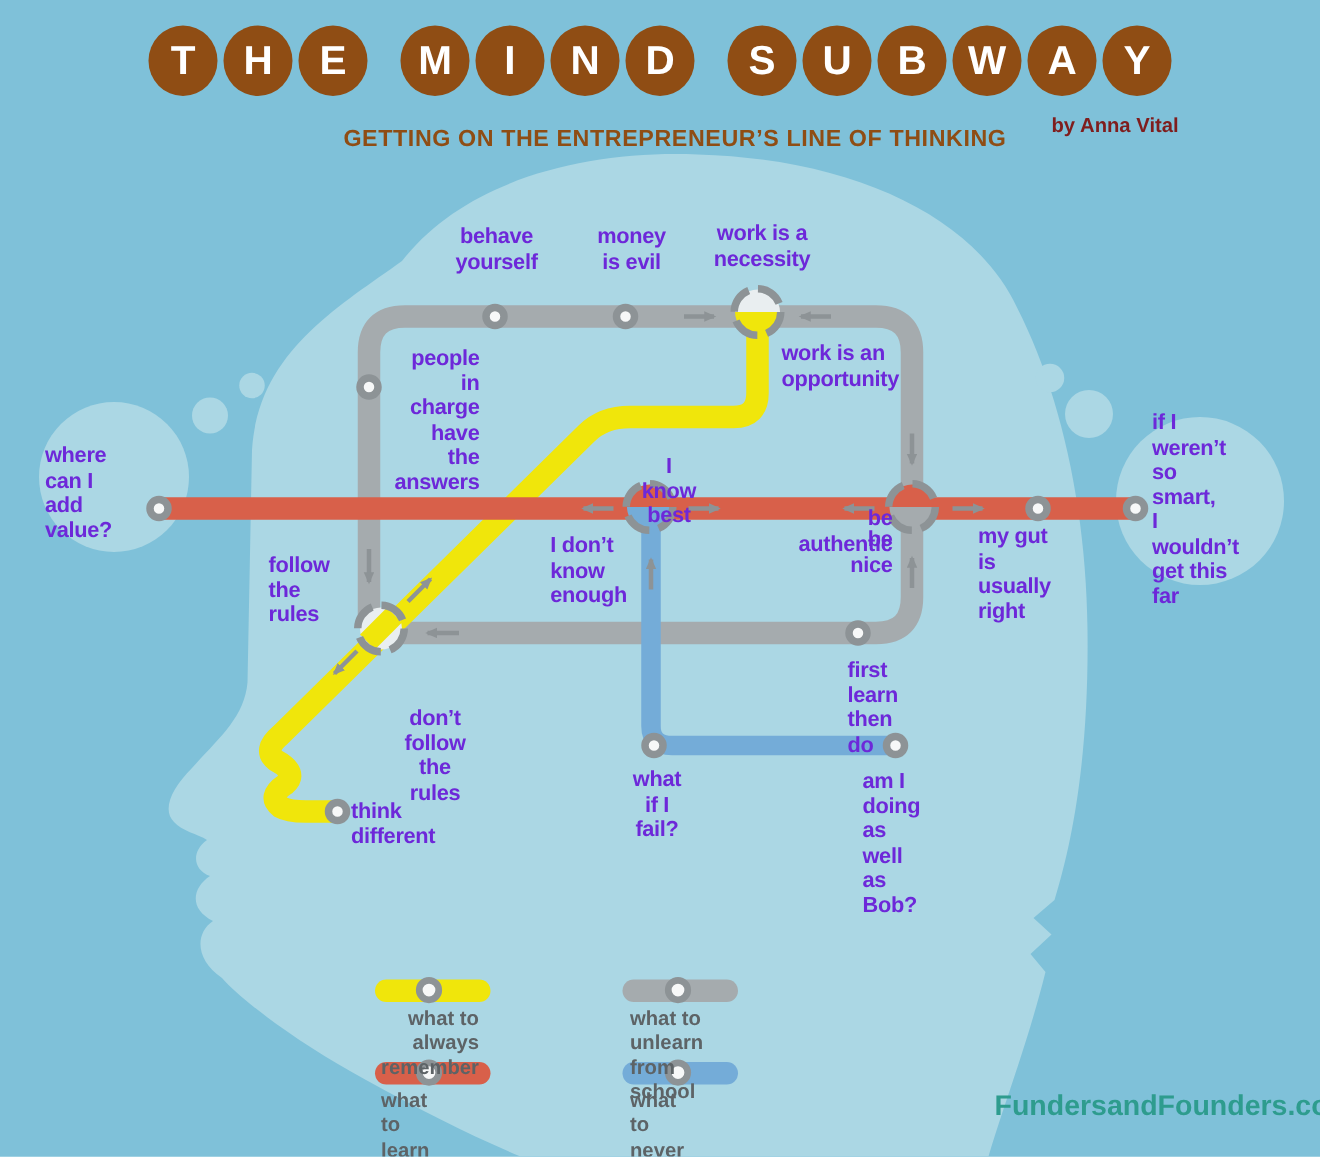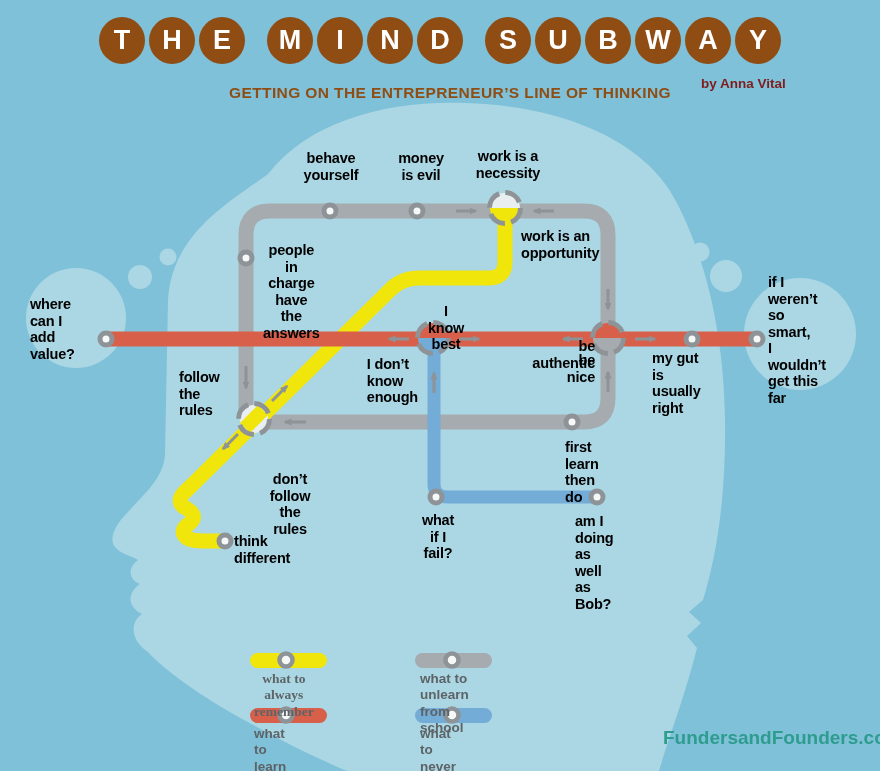--- a/index.html
+++ b/index.html
@@ -25,21 +25,21 @@
     position:absolute; left:450px; top:84px; transform:translateX(-50%);
     color:#8F4D14; font-weight:700; font-size:15.5px; letter-spacing:0.4px;
     white-space:nowrap;
   }
   .byline{
     position:absolute; left:701px; top:76px;
     color:#7f1d1d; font-weight:700; font-size:13.5px; white-space:nowrap;
   }
   
   .map-label{
-    position:absolute; color:#000000; font-weight:700; font-size:14.5px;
+    position:absolute; color:#6d28d9; font-weight:700; font-size:14.5px;
     line-height:1.14; letter-spacing:-0.2px; white-space:pre-line;
   }
   .legend-label{
     position:absolute; color:#5D6366; font-weight:700; font-size:13.5px;
     line-height:1.22; white-space:pre-line;
   }
   .footer-site{
     position:absolute; left:663px; top:727px;
     color:#2E9C8E; font-weight:700; font-size:19px; white-space:nowrap;
   }
@@ -186,21 +186,21 @@
   <div class="subtitle">GETTING ON THE ENTREPRENEUR’S LINE OF THINKING</div>
   <div class="byline">by Anna Vital</div>
 
   <div class="layer" id="labels">
       <div class="map-label" style="left: 331px; top: 150px; text-align: center; transform: translateX(-50%);">behave
 yourself</div>
       <div class="map-label" style="left: 421px; top: 150px; text-align: center; transform: translateX(-50%);">money
 is evil</div>
       <div class="map-label" style="left: 508px; top: 148px; text-align: center; transform: translateX(-50%);">work is a
 necessity</div>
-      <div class="map-label" style="left: 263px; top: 231px; text-align: center; margin-top: 11px;">people
+      <div class="map-label" style="left: 263px; top: 231px; text-align: right;">people
 in charge
 have the
 answers</div>
       <div class="map-label" style="left: 521px; top: 228px; text-align: left;">work is an
 opportunity</div>
       <div class="map-label" style="left: 30px; top: 296px; text-align: left;">where can I
 add value?</div>
       <div class="map-label" style="left: 446px; top: 303px; text-align: center; transform: translateX(-50%);">I know best</div>
       <div class="map-label" style="left: 595px; top: 302px; text-align: right; transform: translateX(-100%); margin-top: 36px;">be authentic</div>
       <div class="map-label" style="left: 418px; top: 356px; text-align: left; transform: translateX(-100%);">I don’t
@@ -217,21 +217,21 @@
       <div class="map-label" style="left: 290px; top: 441px; text-align: center; transform: translateX(-50%); margin-top: 30px;">don’t follow
 the rules</div>
       <div class="map-label" style="left: 565px; top: 439px; text-align: left;">first learn then do</div>
       <div class="map-label" style="left: 438px; top: 512px; text-align: center; transform: translateX(-50%);">what if I fail?</div>
       <div class="map-label" style="left: 575px; top: 513px; text-align: left;">am I doing
 as well as Bob?</div>
       <div class="map-label" style="left: 234px; top: 533px; text-align: left;">think
 different</div>
     </div>
   <div class="layer" id="legend-labels">
-      <div class="legend-label" style="left: 254px; top: 671px; text-align: center; font-family: Liberation Serif, serif;">what to always
+      <div class="legend-label" style="left: 254px; top: 671px; text-align: right;">what to always
 remember</div>
       <div class="legend-label" style="left: 420px; top: 671px; text-align: left;">what to unlearn
 from school</div>
       <div class="legend-label" style="left: 254px; top: 726px; text-align: left;">what to learn to think</div>
       <div class="legend-label" style="left: 420px; top: 726px; text-align: left;">what to never think</div>
     </div>
 
   <div class="footer-site">FundersandFounders.com</div>
 </div>
 

